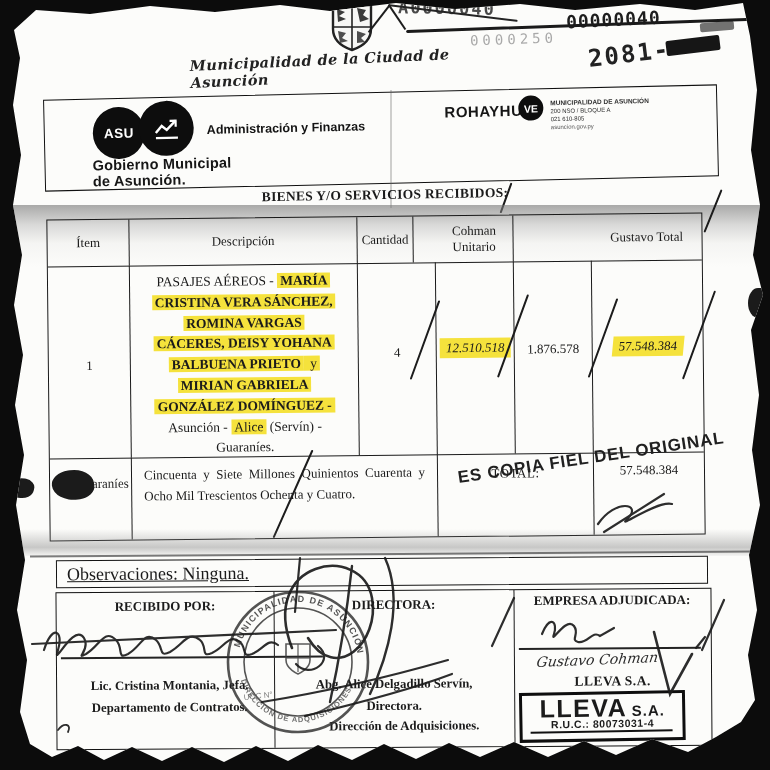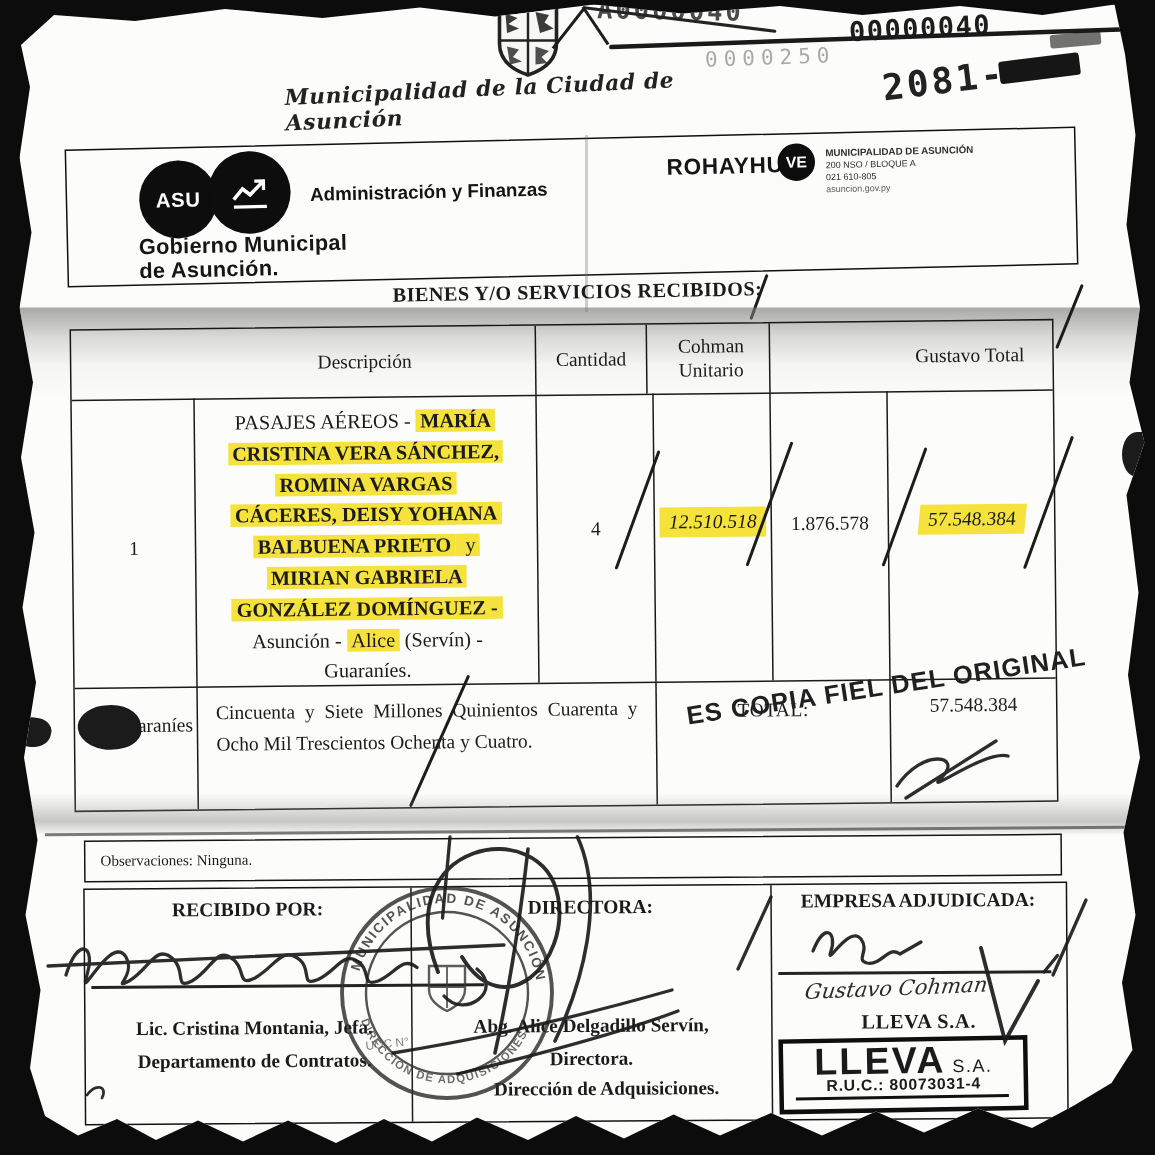--- a/index.html
+++ b/index.html
@@ -38,30 +38,30 @@
   .row{position:absolute;left:0;width:100%;}
   .cell{position:absolute;top:0;height:100%;border-right:1.4px solid #1a1a1a;box-sizing:border-box;}
   .cell.last{border-right:none;}
   .hcell{display:flex;align-items:center;justify-content:center;text-align:center;font-size:13px;line-height:16px;padding:2px 4px;}
   .desc{font-size:13.5px;line-height:20.8px;text-align:center;padding-top:7px;}
   .num{position:absolute;width:100%;text-align:center;font-size:13px;}
   .words{font-size:13px;line-height:21px;text-align:justify;padding:7px 12px 0 12px;box-sizing:border-box;}
   .copia{left:458px;top:468px;font-family:"Liberation Sans",sans-serif;font-weight:bold;font-size:17px;letter-spacing:.8px;color:#202020;transform:rotate(-8.5deg);transform-origin:left center;white-space:nowrap;}
   
   .obsbox{left:56px;top:558px;width:650px;height:26px;border:1.5px solid #141414;transform:rotate(-.4deg);display:flex;align-items:center;}
-  .obsbox span{font-size:10px;padding-left:10px;}
+  .obsbox span{font-size:18px;padding-left:10px;text-decoration:underline;}
   .foot{left:56px;top:590px;width:654px;height:156px;border:1.6px solid #121212;transform:rotate(-.4deg);}
   .vline{position:absolute;top:0;width:1.4px;height:100%;background:#1a1a1a;}
   .ftitle{position:absolute;text-align:center;font-weight:bold;font-size:13px;}
   .fname{position:absolute;text-align:center;font-weight:bold;font-size:12.8px;}
   .sigline{position:absolute;height:1.6px;background:#232323;}
   .hand{position:absolute;font-family:"DejaVu Serif",serif;font-style:italic;font-size:14px;color:#2b2b2b;transform:skewX(-10deg) rotate(-2deg);}
   .llevabox{position:absolute;left:462px;top:102px;width:160px;height:44px;border:3px solid #0e0e0e;transform:rotate(-.6deg);text-align:center;font-family:"Liberation Sans",sans-serif;}
   .lleva-name{font-size:25px;font-weight:bold;letter-spacing:1.5px;line-height:26px;display:inline-block;}
-  .lleva-sa{font-size:12px;font-weight:normal;letter-spacing:1px;}
+  .lleva-sa{font-size:15px;font-weight:bold;letter-spacing:1px;}
   .lleva-ruc{font-size:10.5px;font-weight:bold;letter-spacing:.5px;margin-top:-3px;position:relative;}
   .blob{position:absolute;background:#1b1b1b;}
   svg text{font-family:"Liberation Sans",sans-serif;}
 </style>
 </head>
 <body>
 
 <div id="stage">
  <div class="paper">
 
@@ -116,24 +116,27 @@
 
   <div class="abs crease"></div>
   <div class="abs sec-title">BIENES Y/O SERVICIOS RECIBIDOS:</div>
   <div class="penline" style="left:505px;top:182px;height:32px;transform:rotate(20deg);"></div>
 
   <div class="abs bandA"></div>
 
   <div class="abs tbl">
 
     <div class="row" style="top:0;height:46px;border-bottom:1.5px solid #1a1a1a;">
+      <div class="cell hcell" style="left:0;width:82px;">
+            <span>Ítem</span>
+          </div>
       <div class="cell hcell" style="left:82px;width:228px;">
             <span>Descripción</span>
           </div>
-      <div class="cell hcell" style="left:310px;width:74px;">
+      <div class="cell hcell" style="left:310px;width:56px;">
             <span>Cantidad</span>
           </div>
       <div class="cell hcell" style="left:388px;width:78px;">
             <span>Cohman Unitario</span>
           </div>
       <div class="cell hcell last" style="left:544px;width:110px;">
             <span>Gustavo Total</span>
           </div>
     </div>
 

